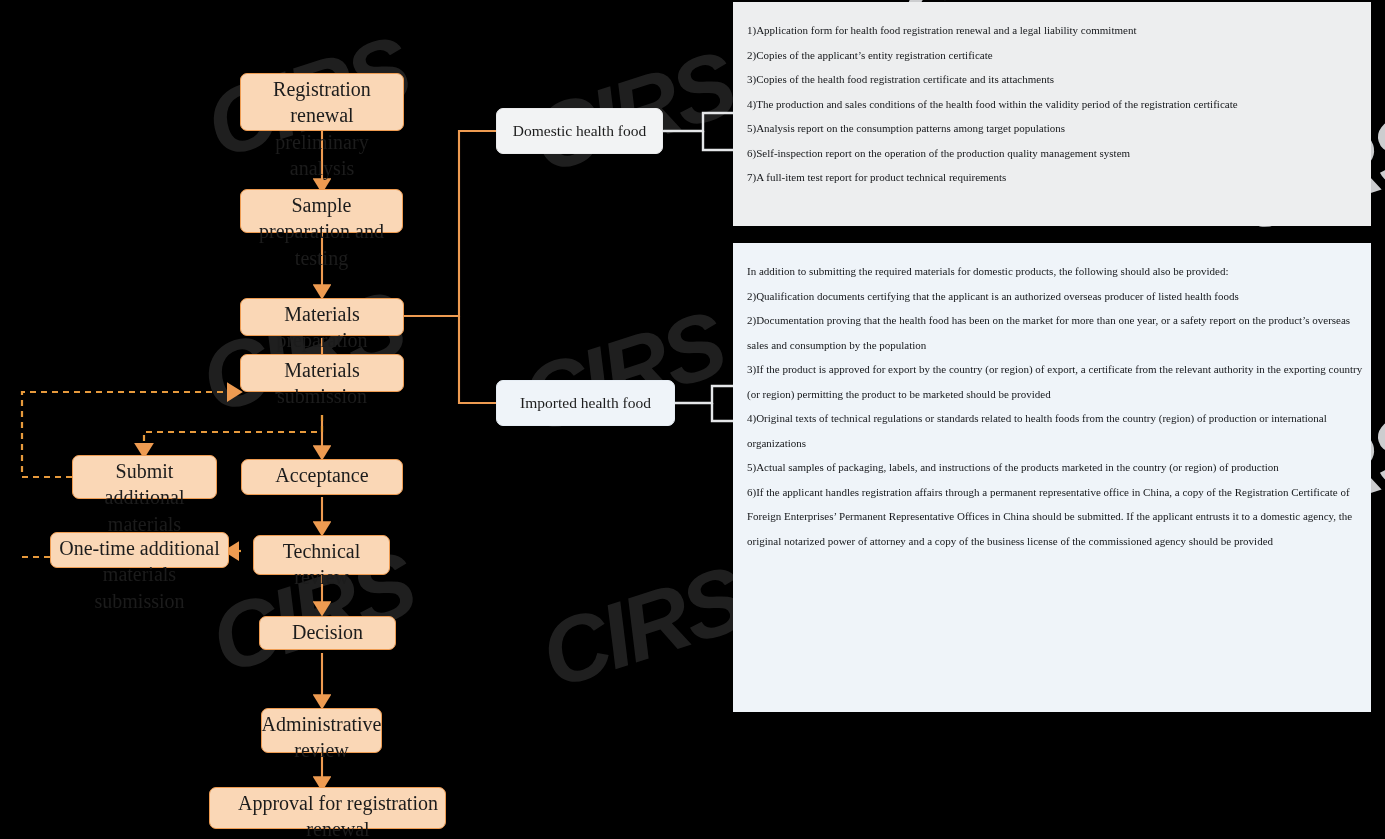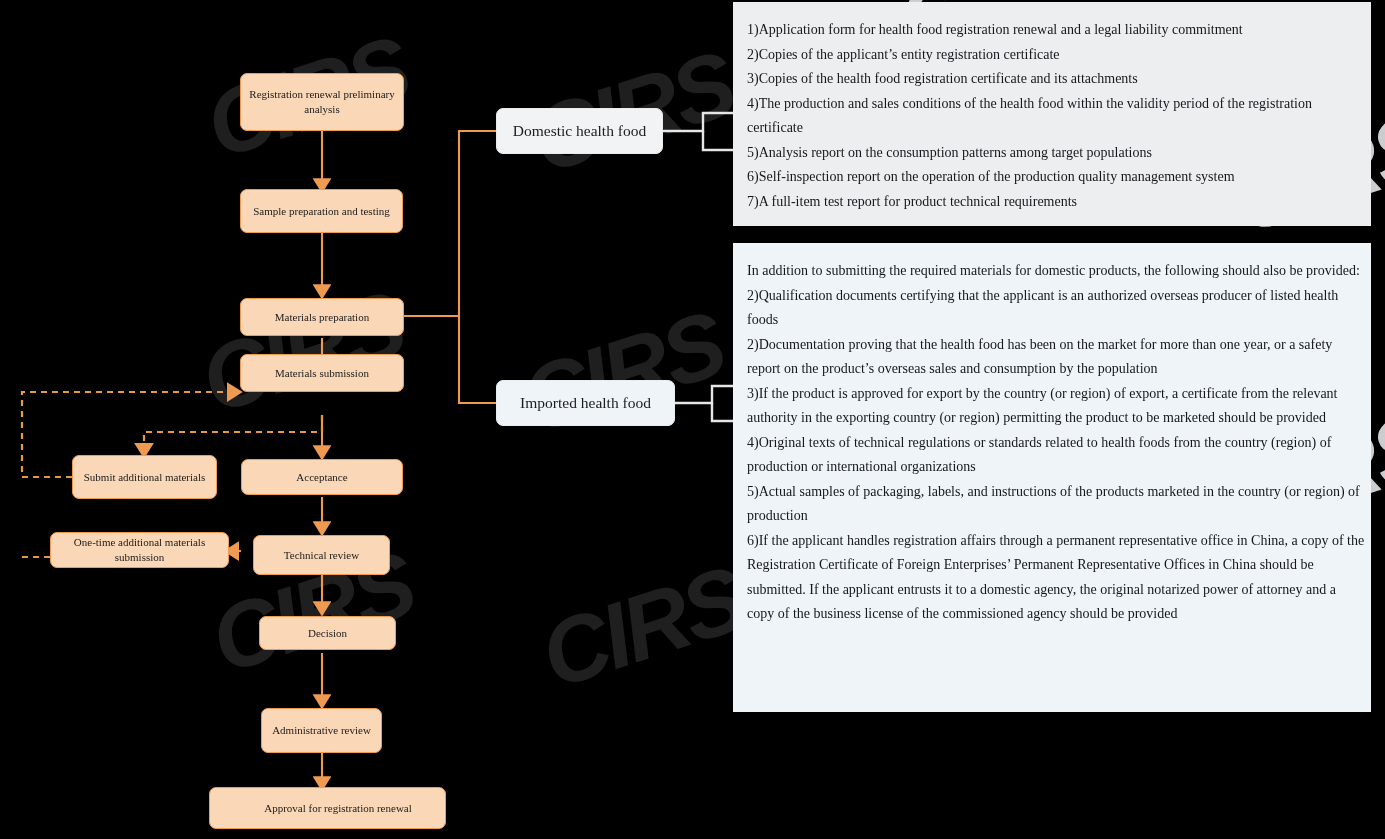--- a/index.html
+++ b/index.html
@@ -17,25 +17,25 @@
   }
 
   
   .node {
     position: absolute;
     box-sizing: border-box;
     background: #FAD7B6;
     border: 1.4px solid #EE9B51;
     border-radius: 7px;
     color: #1c1c1c;
-    font-size: 11px;
+    font-size: 20px;
     line-height: 1.32;
     text-align: center;
     display: flex;
-    align-items: center;
+    align-items: flex-start;
     justify-content: center;
     padding: 2px 6px;
     z-index: 6;
   }
 
   
   .catnode {
     position: absolute;
     box-sizing: border-box;
     background: #F2F3F4;
@@ -51,21 +51,21 @@
     padding: 2px 6px;
     z-index: 6;
   }
   .catnode.blueish { background: #EFF4F9; border-color: #E6EDF4; }
 
   
   .panel {
     position: absolute;
     box-sizing: border-box;
     color: #15171a;
-    font-size: 14px;
+    font-size: 11px;
     line-height: 24.5px;
     padding: 16px 5px 14px 14px;
     z-index: 4;
     overflow: hidden;
   }
   .panel.grey  { background: #EDEEEF; }
   .panel.blue  { background: #EFF4F9; }
   .panel p { margin: 0; }
 
   

